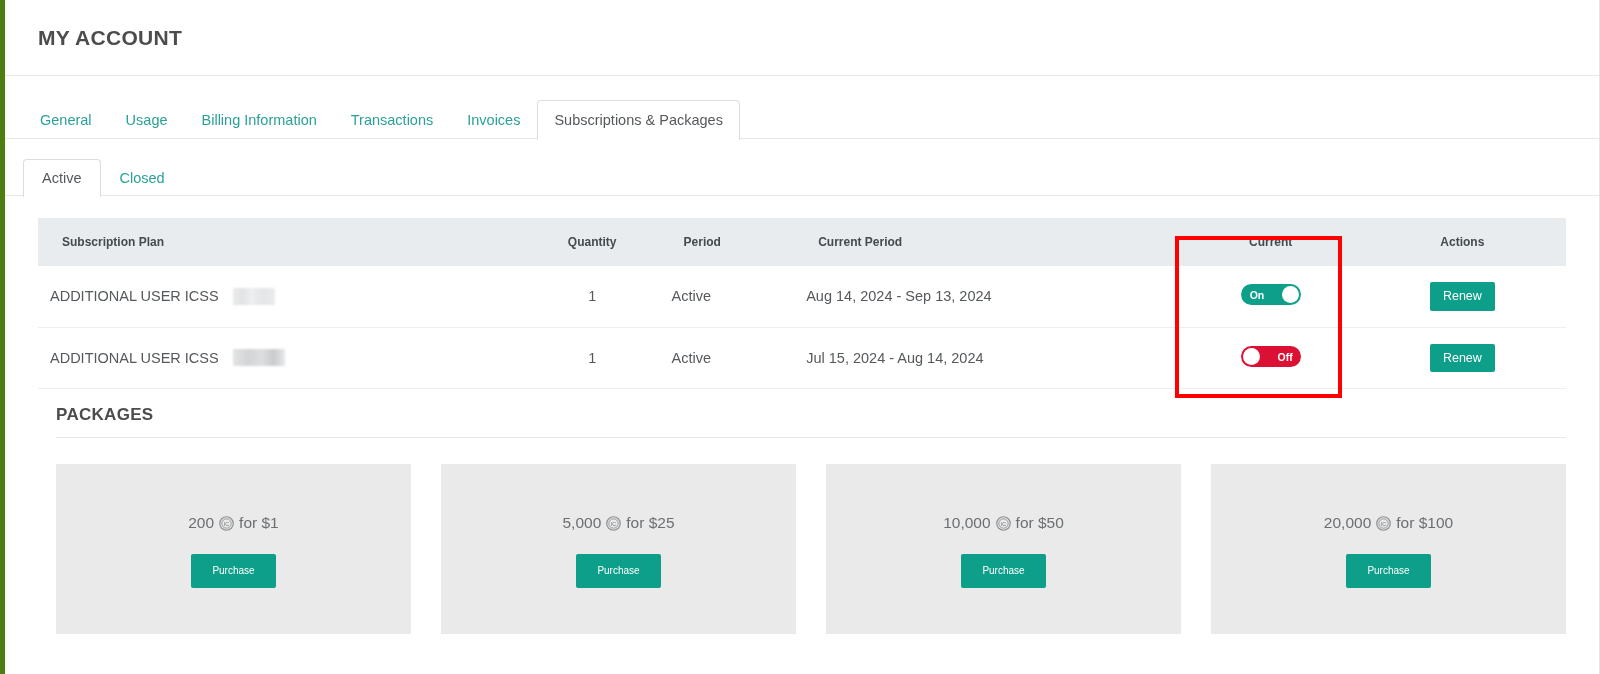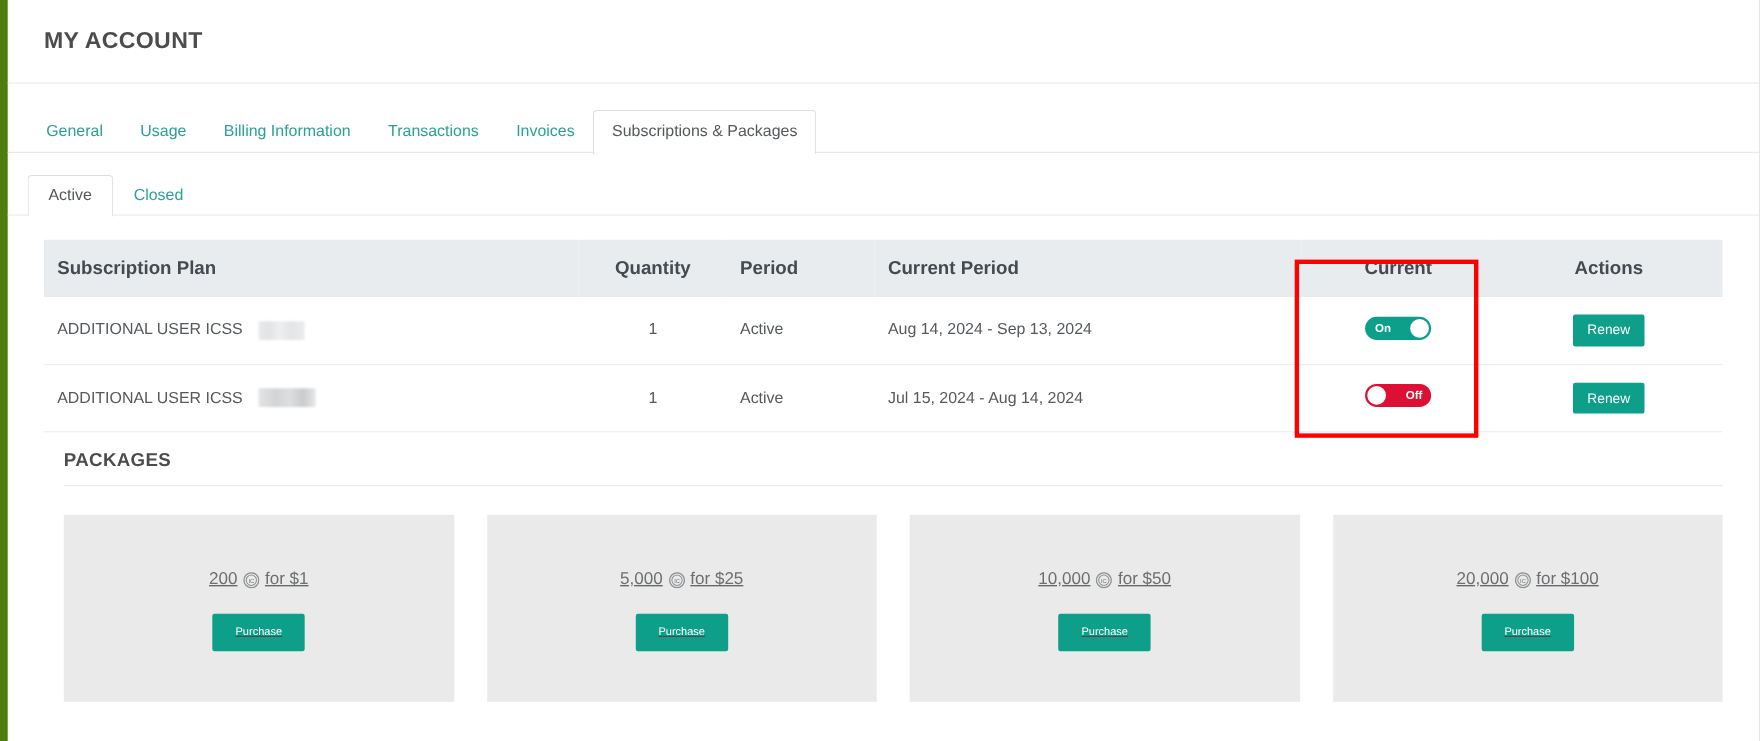--- a/index.html
+++ b/index.html
@@ -9,21 +9,21 @@
     width: 1600px; height: 674px;
     background: #ffffff;
     font-family: "Liberation Sans", "DejaVu Sans", sans-serif;
     color: #4a4a4a;
     overflow: hidden;
   }
   .page {
     position: relative;
     width: 1600px; height: 674px;
     background: #ffffff;
-    border-left: 7px solid #4d7c0f;
+    border-left: 5px solid #4d7c0f;
     border-right: 1px solid #e3e6e8;
   }
 
   
   .page-header {
     height: 76px;
     border-bottom: 1px solid #e6e9eb;
     display: flex; align-items: center;
     padding: 0 33px;
   }
@@ -97,24 +97,24 @@
   
   .table-wrap { padding: 22px 33px 0 33px; }
   table.subs {
     width: 100%;
     border-collapse: collapse;
     font-size: 14.5px;
   }
   table.subs thead th {
     background: #e8ecef;
     color: #434a50;
-    font-size: 17px;
+    font-size: 12px;
     font-weight: bold;
     text-align: left;
-    padding: 16px 12px;
+    padding: 16px 24px;
     height: 48px;
     white-space: nowrap;
   }
   table.subs tbody td {
     padding: 16px 12px;
     border-bottom: 1px solid #eceef0;
     color: #55595c;
     height: 54px;
     vertical-align: middle;
     white-space: nowrap;
@@ -199,21 +199,20 @@
     padding-top: 26px;
   }
   .pkg-card {
     flex: 1 1 0;
     height: 170px;
     background: #eaeaea;
     display: flex;
     flex-direction: column;
     align-items: center;
     padding-top: 50px;
-    text-decoration: underline;
   }
   .pkg-label {
     font-size: 15.5px;
     color: #6b6f72;
     margin-bottom: 22px;
     display: flex; align-items: center; gap: 5px;
     white-space: nowrap;
   }
   .coin-icon {
     display: inline-block;

